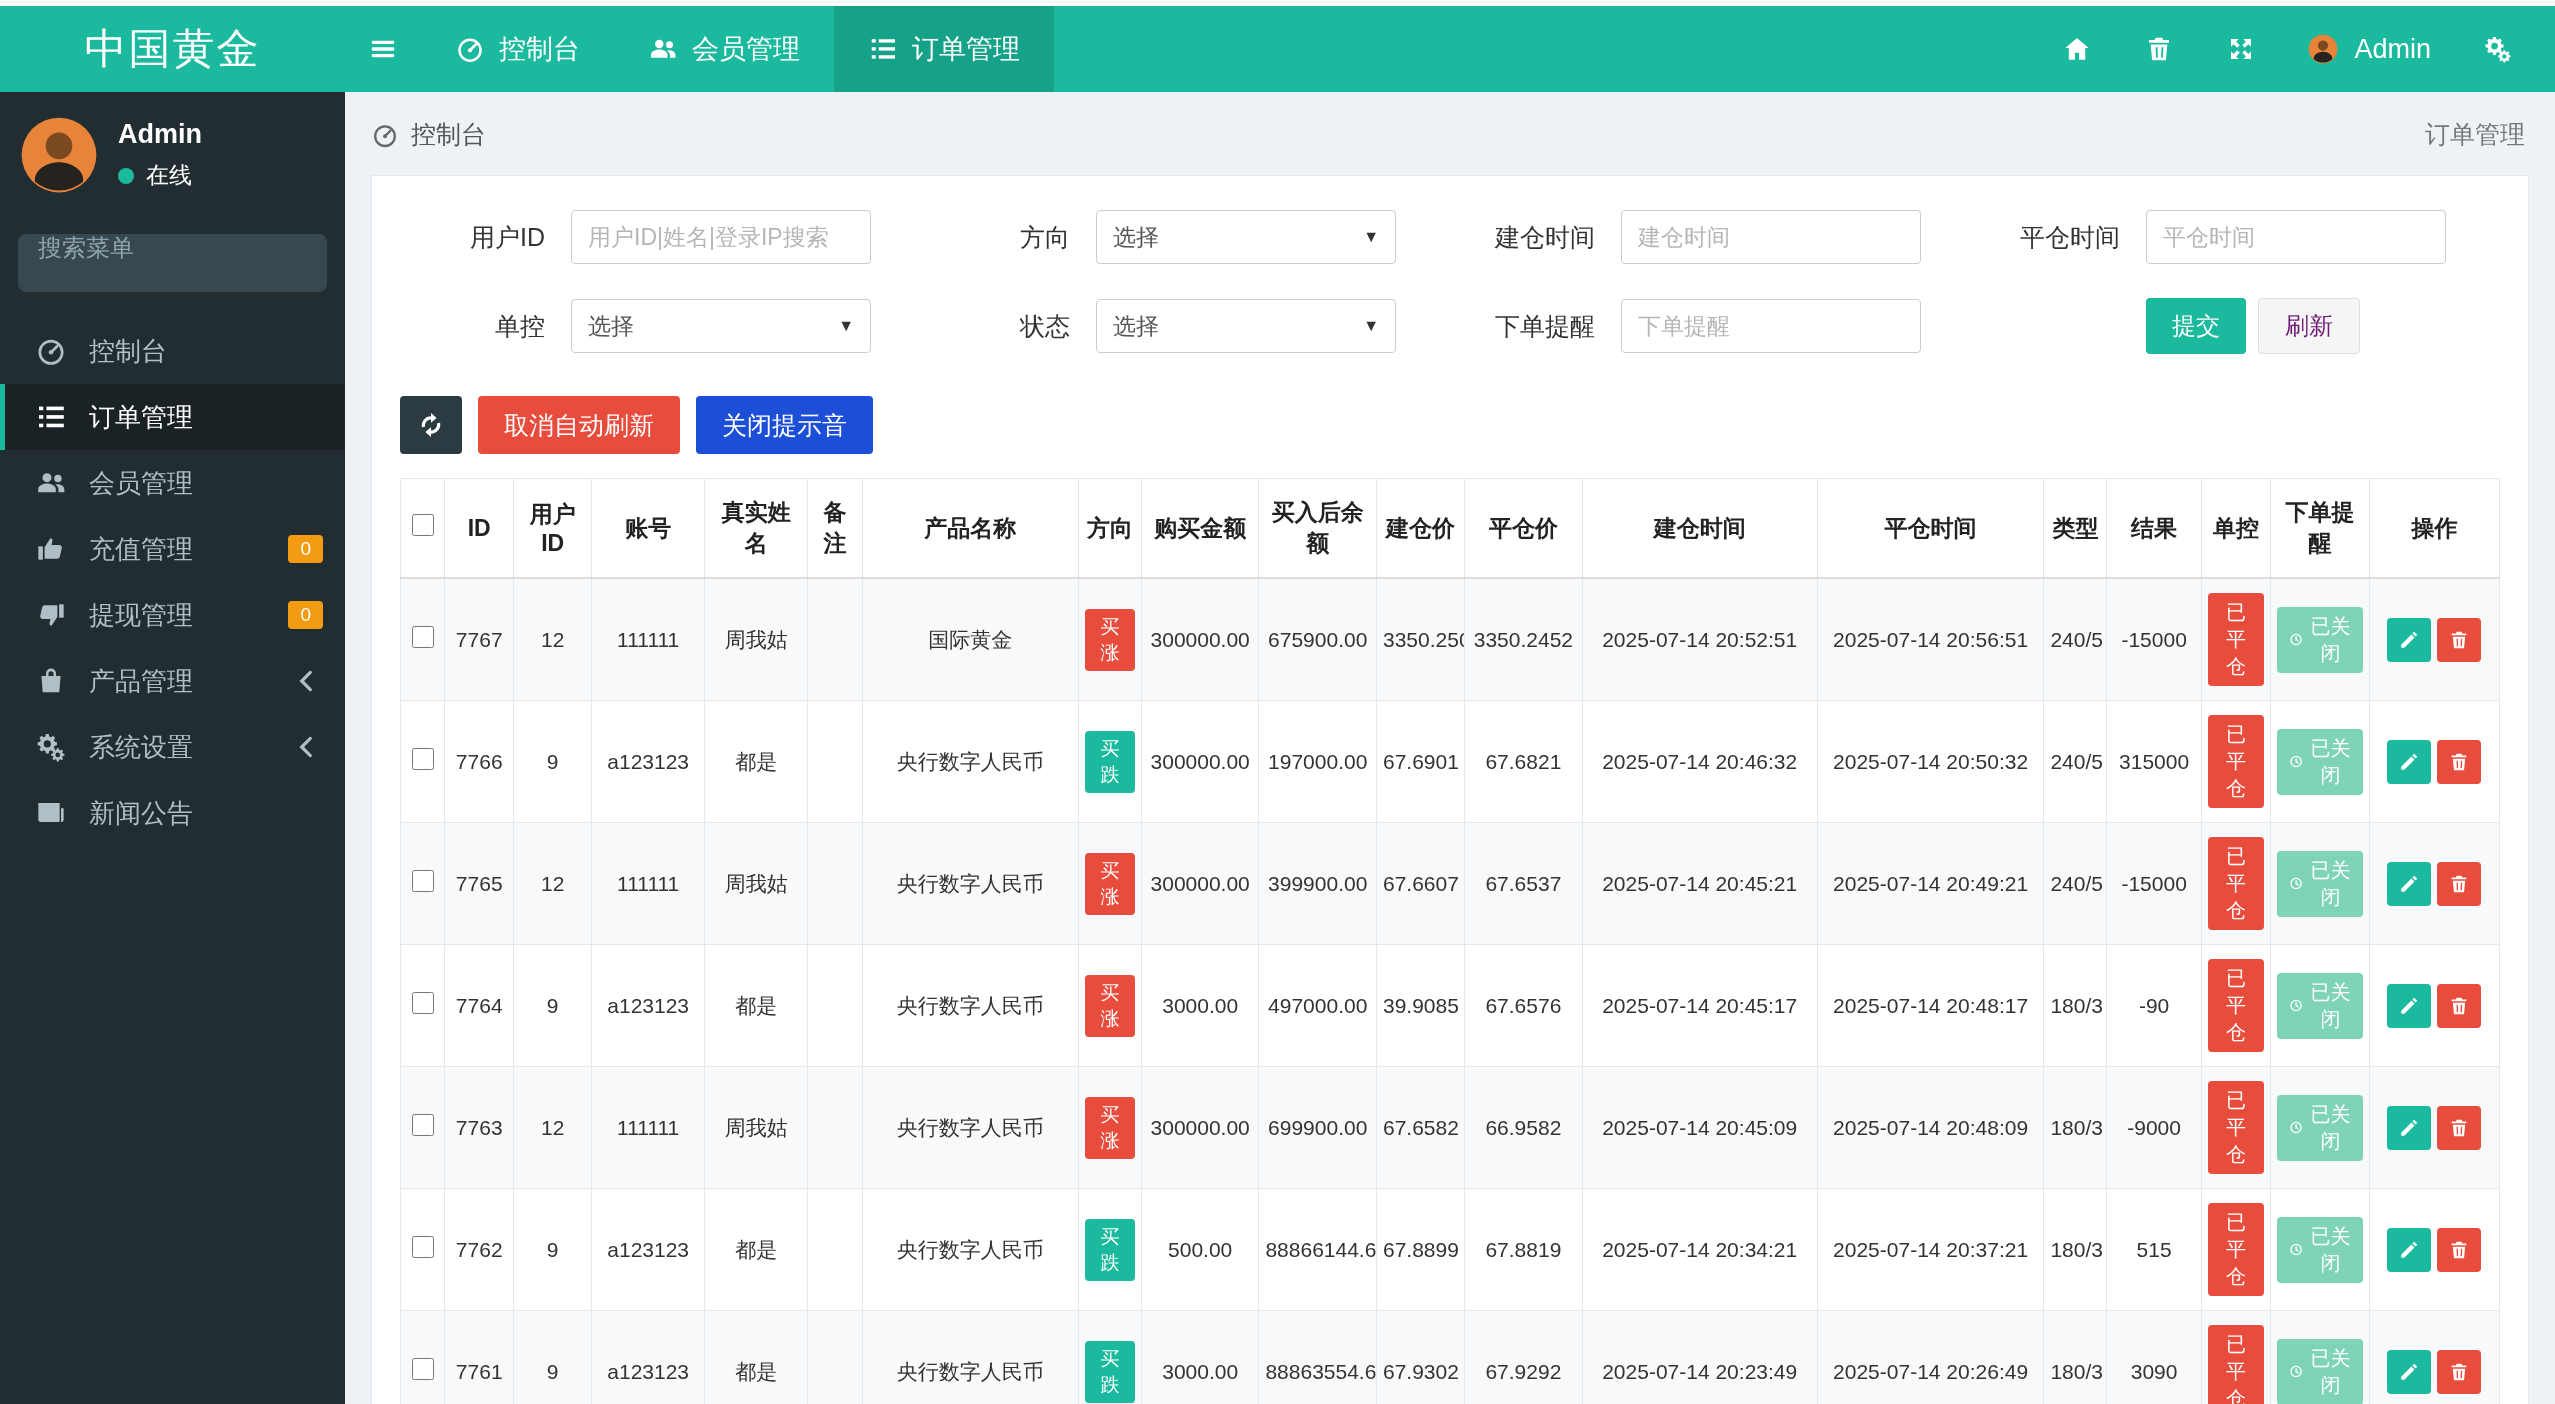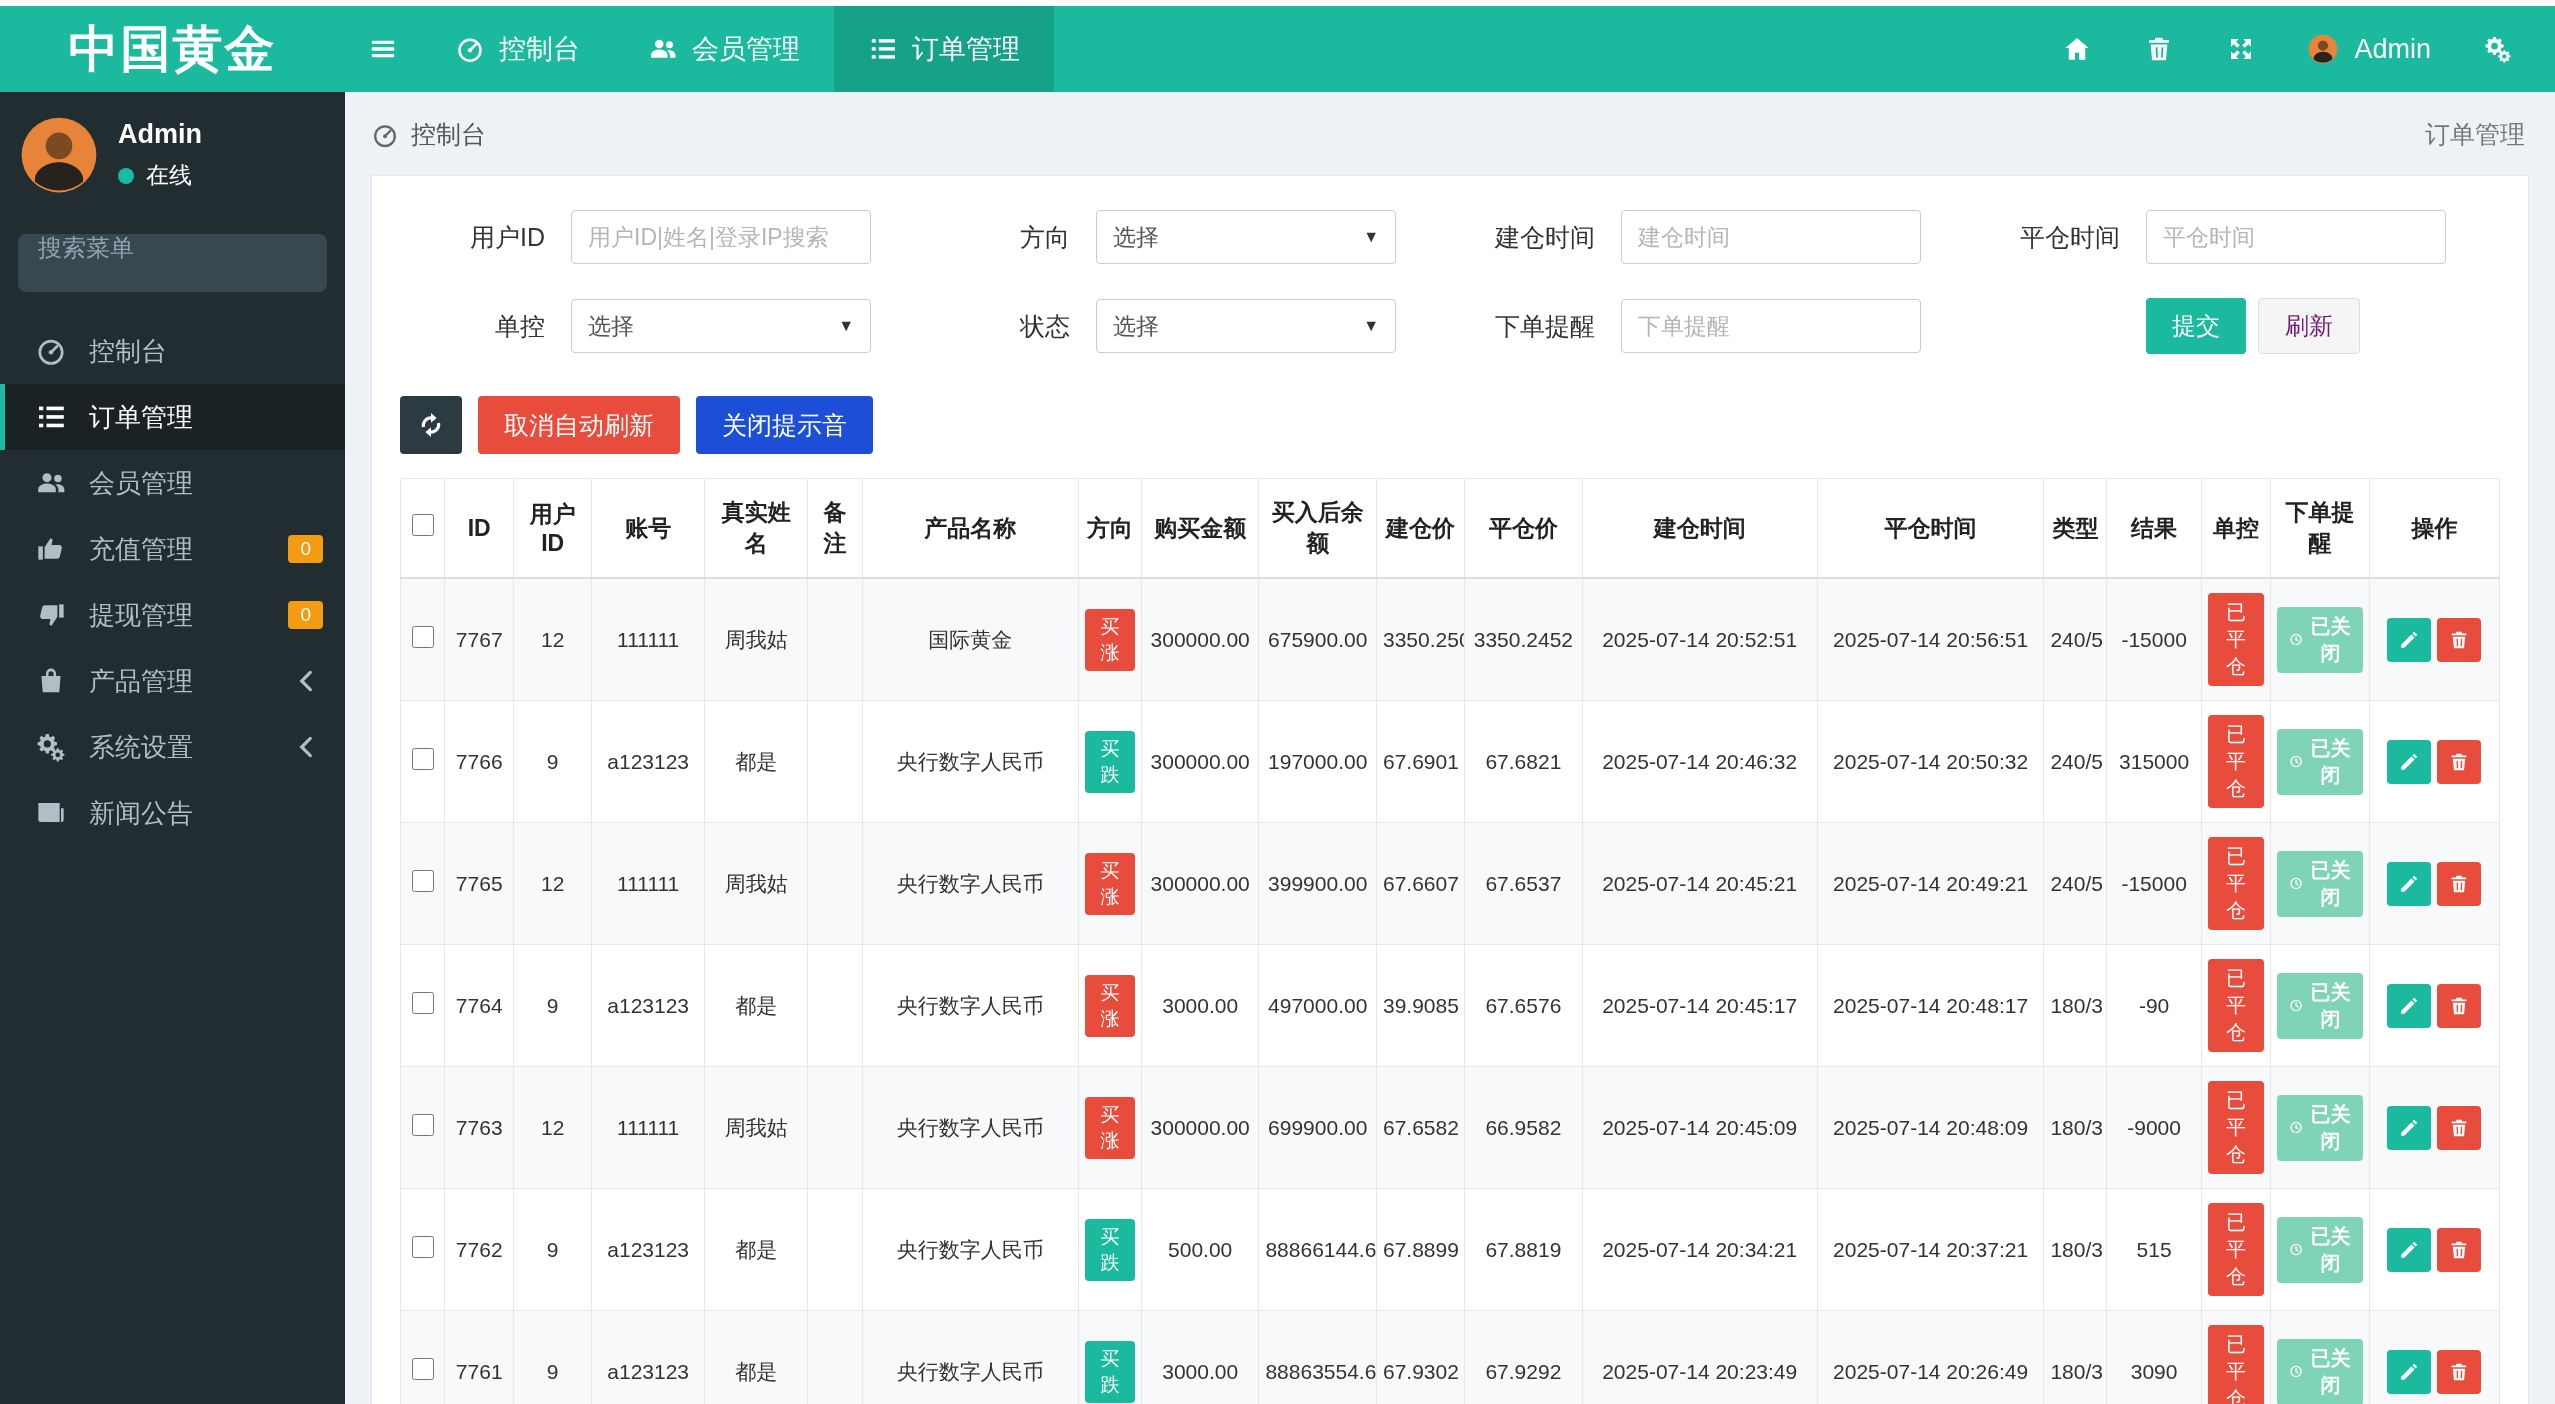--- a/index.html
+++ b/index.html
@@ -5,21 +5,21 @@
   * { margin:0; padding:0; box-sizing:border-box; }
   html,body { width:2555px; height:1404px; font-family:"Liberation Sans","DejaVu Sans",sans-serif; background:#eef2f6; overflow:hidden; }
   .icon { display:inline-block; line-height:0; }
   .icon svg { width:100%; height:100%; }
 
   
   .top-strip { height:6px; background:#fbfbfb; }
 
   
   .navbar { height:86px; background:#1bb99d; display:flex; align-items:stretch; color:#fff; }
-  .logo { width:345px; display:flex; align-items:center; justify-content:center; font-size:50px; font-weight:bold; letter-spacing:2px; }
+  .logo { width:345px; display:flex; align-items:center; justify-content:center; font-size:42px; font-weight:normal; letter-spacing:2px; }
   .nav-left { display:flex; align-items:stretch; }
   .hamburger { width:76px; display:flex; align-items:center; justify-content:center; cursor:pointer; }
   .hamburger .icon { width:30px; height:30px; }
   .nav-item { display:flex; align-items:center; gap:14px; padding:0 34px; font-size:27px; cursor:pointer; }
   .nav-item.active { background:#16a288; }
   .nav-item .icon { width:30px; height:30px; }
   .nav-right { margin-left:auto; display:flex; align-items:center; gap:52px; padding-right:42px; }
   .nav-right .icon { width:30px; height:30px; cursor:pointer; }
   .nav-user { display:flex; align-items:center; gap:16px; cursor:pointer; }
   .nav-avatar { width:46px; height:46px; border-radius:50%; overflow:hidden; }
@@ -77,21 +77,21 @@
   table { width:100%; border-collapse:collapse; margin-top:24px; table-layout:fixed; }
   th,td { border:1px solid #e4e8eb; text-align:center; vertical-align:middle; overflow:hidden; }
   th { font-size:23px; color:#222; padding:18px 6px; background:#fff; border-bottom:2px solid #ddd; }
   td { font-size:21px; color:#333; padding:14px 6px; }
   tbody tr:nth-child(odd) { background:#f7f9fa; }
   .cb { width:22px; height:22px; cursor:pointer; }
   .badge { display:inline-block; color:#fff; border-radius:4px; }
   .badge.up { background:#e74c3c; font-size:19px; padding:5px 9px; }
   .badge.down { background:#1bb99d; font-size:19px; padding:5px 9px; }
   .badge.ctrl { background:#e74c3c; font-size:20px; padding:6px 12px; }
-  .badge.alert { background:#7fd4b8; font-size:20px; padding:6px 12px; display:inline-flex; align-items:center; gap:7px;font-weight:bold; }
+  .badge.alert { background:#7fd4b8; font-size:20px; padding:6px 12px; display:inline-flex; align-items:center; gap:7px; }
   .badge.alert .icon { width:21px; height:21px; }
   .act-btn { width:44px; height:44px; border:none; border-radius:4px; color:#fff; cursor:pointer; display:inline-flex; align-items:center; justify-content:center; margin:0 3px; }
   .act-edit { background:#1bb99d; }
   .act-del { background:#e74c3c; }
   .act-btn .icon { width:22px; height:22px; }
 </style>
 </head>
 <body>
 
 <div class="top-strip"></div>

